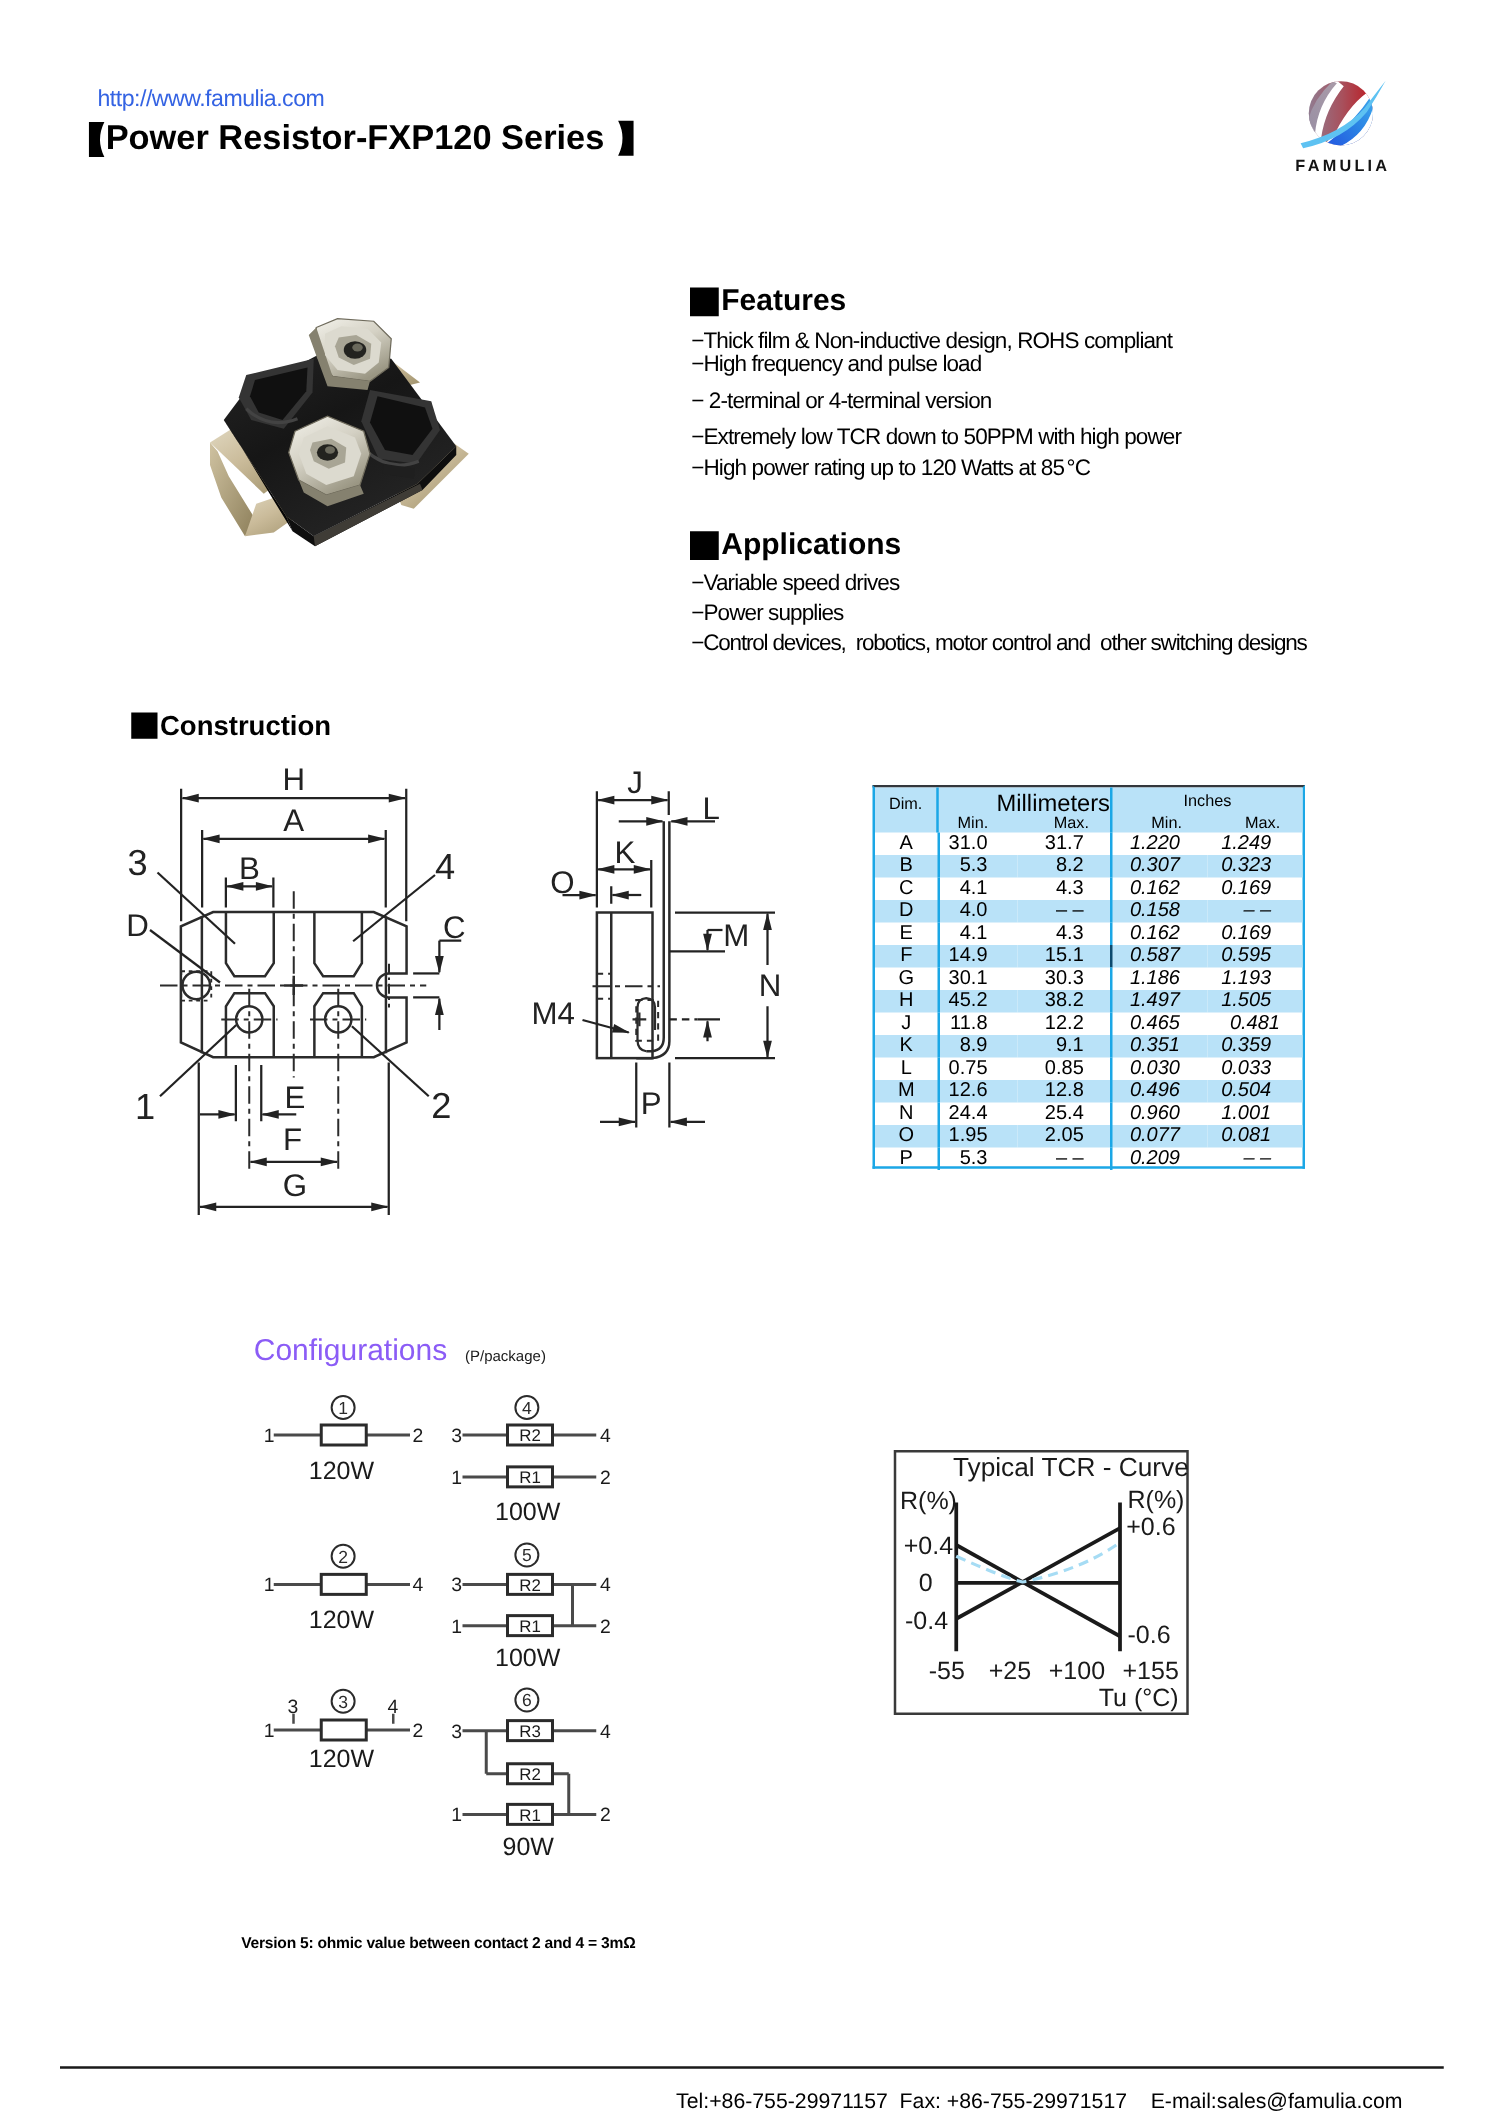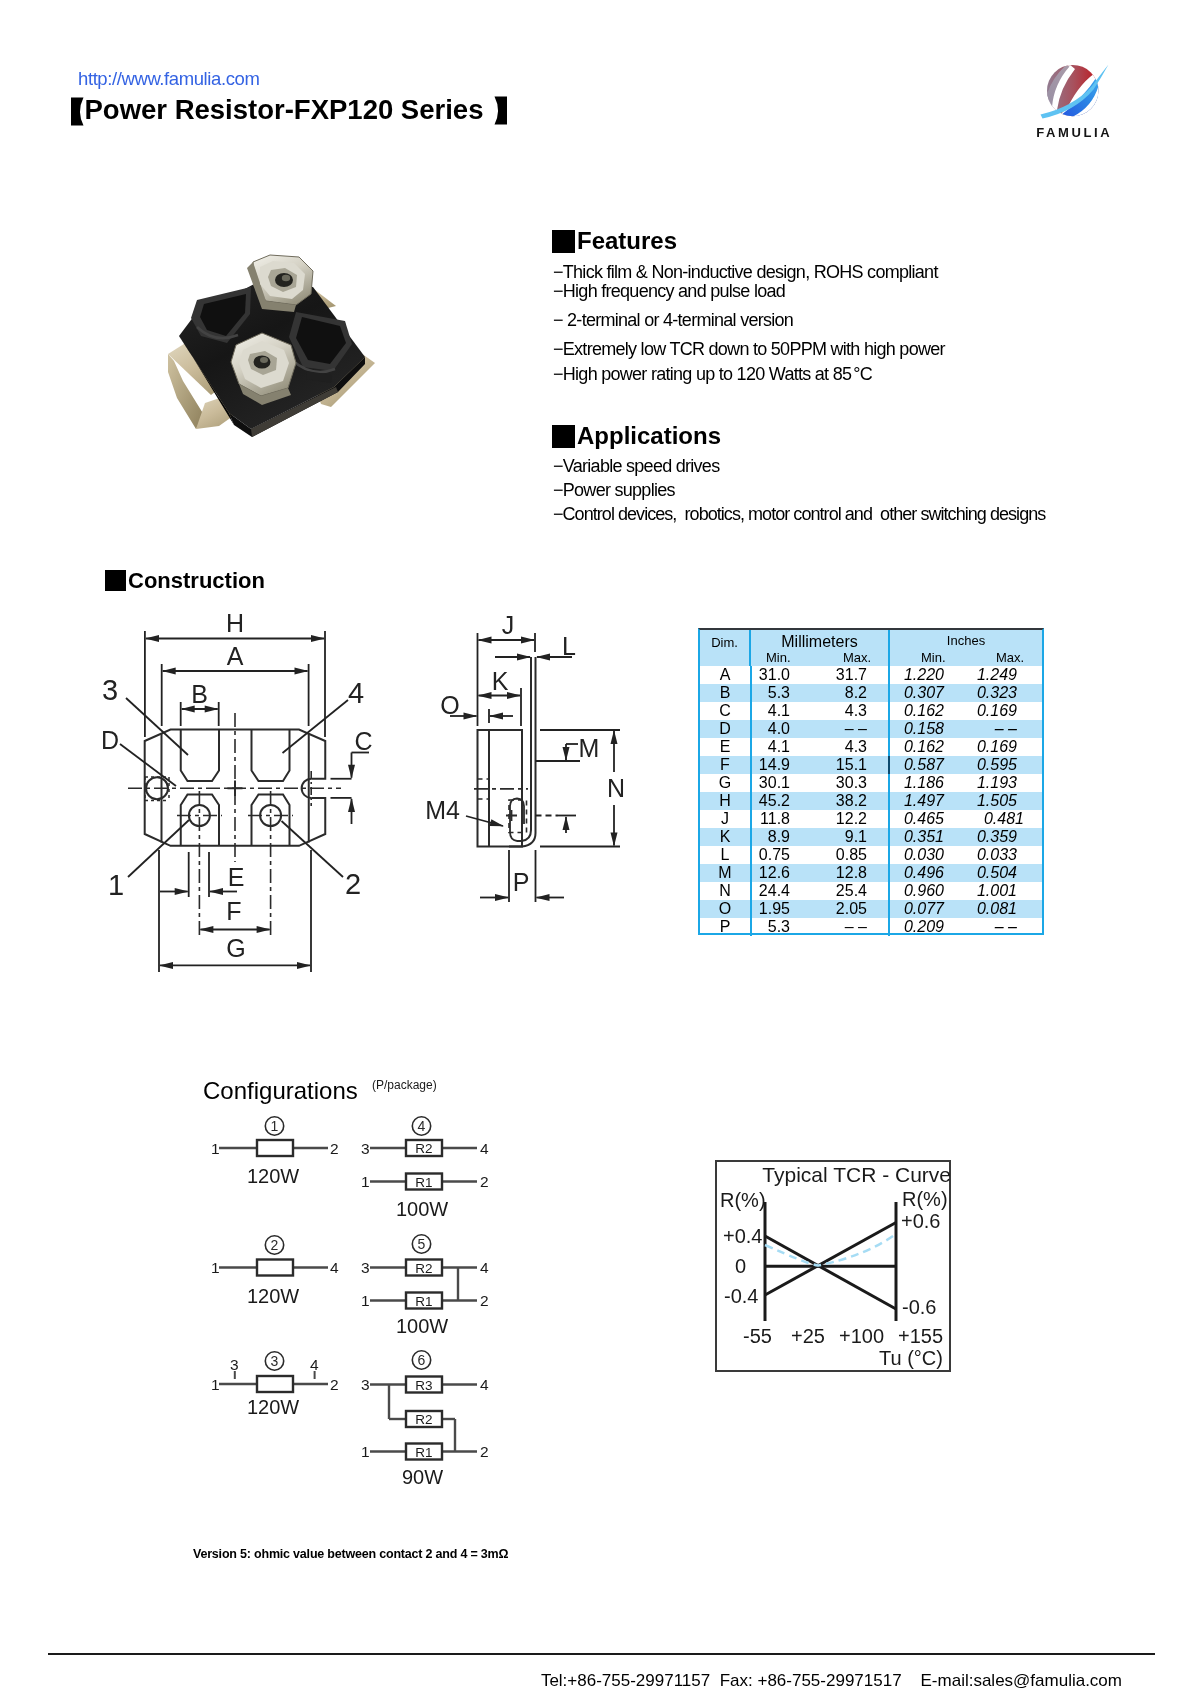--- a/index.html
+++ b/index.html
@@ -65,21 +65,21 @@
 <div class="abs" style="left:553px;top:457px;font-size:18px;letter-spacing:-0.72px;">−Variable speed drives</div>
 <div class="abs" style="left:553px;top:481px;font-size:18px;letter-spacing:-0.72px;">−Power supplies</div>
 <div class="abs" style="left:553px;top:505px;font-size:18px;letter-spacing:-0.95px;">−Control devices,&nbsp; robotics, motor control and&nbsp; other switching designs</div>
 
 <div class="abs" style="left:105px;top:570px;"><span class="sq" style="width:21px;height:21px;"></span></div>
 <div class="abs" style="left:128px;top:570px;font-size:22px;font-weight:bold;">Construction</div>
 
 <div class="abs" style="left:698px;top:628px;width:346px;height:307px;border:2px solid #1ba7e6;border-top:2px solid #33373c;">
 <div class="abs blu" style="left:0;top:0;width:342px;height:36px;"></div>
 <div class="abs" style="left:0px;top:6px;width:49px;text-align:center;font-size:13px;">Dim.</div>
-<div class="abs" style="left:51px;top:4px;width:137px;text-align:center;font-size:16px;">Millimeters</div>
+<div class="abs" style="left:51px;top:4px;width:137px;text-align:right;font-size:19px;">Millimeters</div>
 <div class="abs" style="left:66px;top:21px;font-size:13px;">Min.</div>
 <div class="abs" style="left:143px;top:21px;font-size:13px;">Max.</div>
 <div class="abs" style="left:190px;top:4px;width:152px;text-align:center;font-size:13px;">Inches</div>
 <div class="abs" style="left:221px;top:21px;font-size:13px;">Min.</div>
 <div class="abs" style="left:296px;top:21px;font-size:13px;">Max.</div>
 <div class="abs" style="left:49px;top:0;width:2px;height:36px;background:#1ba7e6;"></div>
 <div class="abs" style="left:188px;top:0;width:2px;height:36px;background:#1ba7e6;"></div>
 <table class="dim abs" style="left:0;top:36px;width:342px;">
 <colgroup>
         <col style="width:51px;">
@@ -218,21 +218,21 @@
 <text x="9" y="143">-0.4</text>
 <text x="187" y="154">-0.6</text>
 <text x="28" y="183">-55</text>
 <text x="76" y="183">+25</text>
 <text x="124" y="183">+100</text>
 <text x="183" y="183">+155</text>
 <text x="164" y="205">Tu (°C)</text>
 </g>
 </svg>
 
-<div class="abs" style="left:203px;top:1069px;font-size:24px;color:#000000;margin-top:10px;">Configurations</div>
+<div class="abs" style="left:203px;top:1069px;font-size:24px;color:#8b5cf6;">Configurations</div>
 <div class="abs" style="left:372px;top:1079px;font-size:12px;color:#1a1a1a;">(P/package)</div>
 
 <div class="abs" style="left:193px;top:1548px;font-size:12.5px;font-weight:bold;letter-spacing:-0.2px;">Version 5: ohmic value between contact 2 and 4 = 3mΩ</div>
 <div class="abs" style="left:48px;top:1653px;width:1107px;height:2px;background:#1a1a1a;"></div>
 <div class="abs" style="right:78px;top:1672px;font-size:17px;">Tel:+86-755-29971157&nbsp; Fax: +86-755-29971517&nbsp;&nbsp;&nbsp;&nbsp;E-mail:sales@famulia.com</div>
 <svg class="abs" style="left:90px;top:605px;" width="610" height="385" viewBox="90 605 610 385" fill="none">
 <defs>
 <marker id="ma" markerWidth="15" markerHeight="9" refX="14" refY="4.5" orient="auto" markerUnits="userSpaceOnUse">
 <path d="M15,4.5 L1,1 L1,8 Z" fill="#222"></path>
       </marker>

